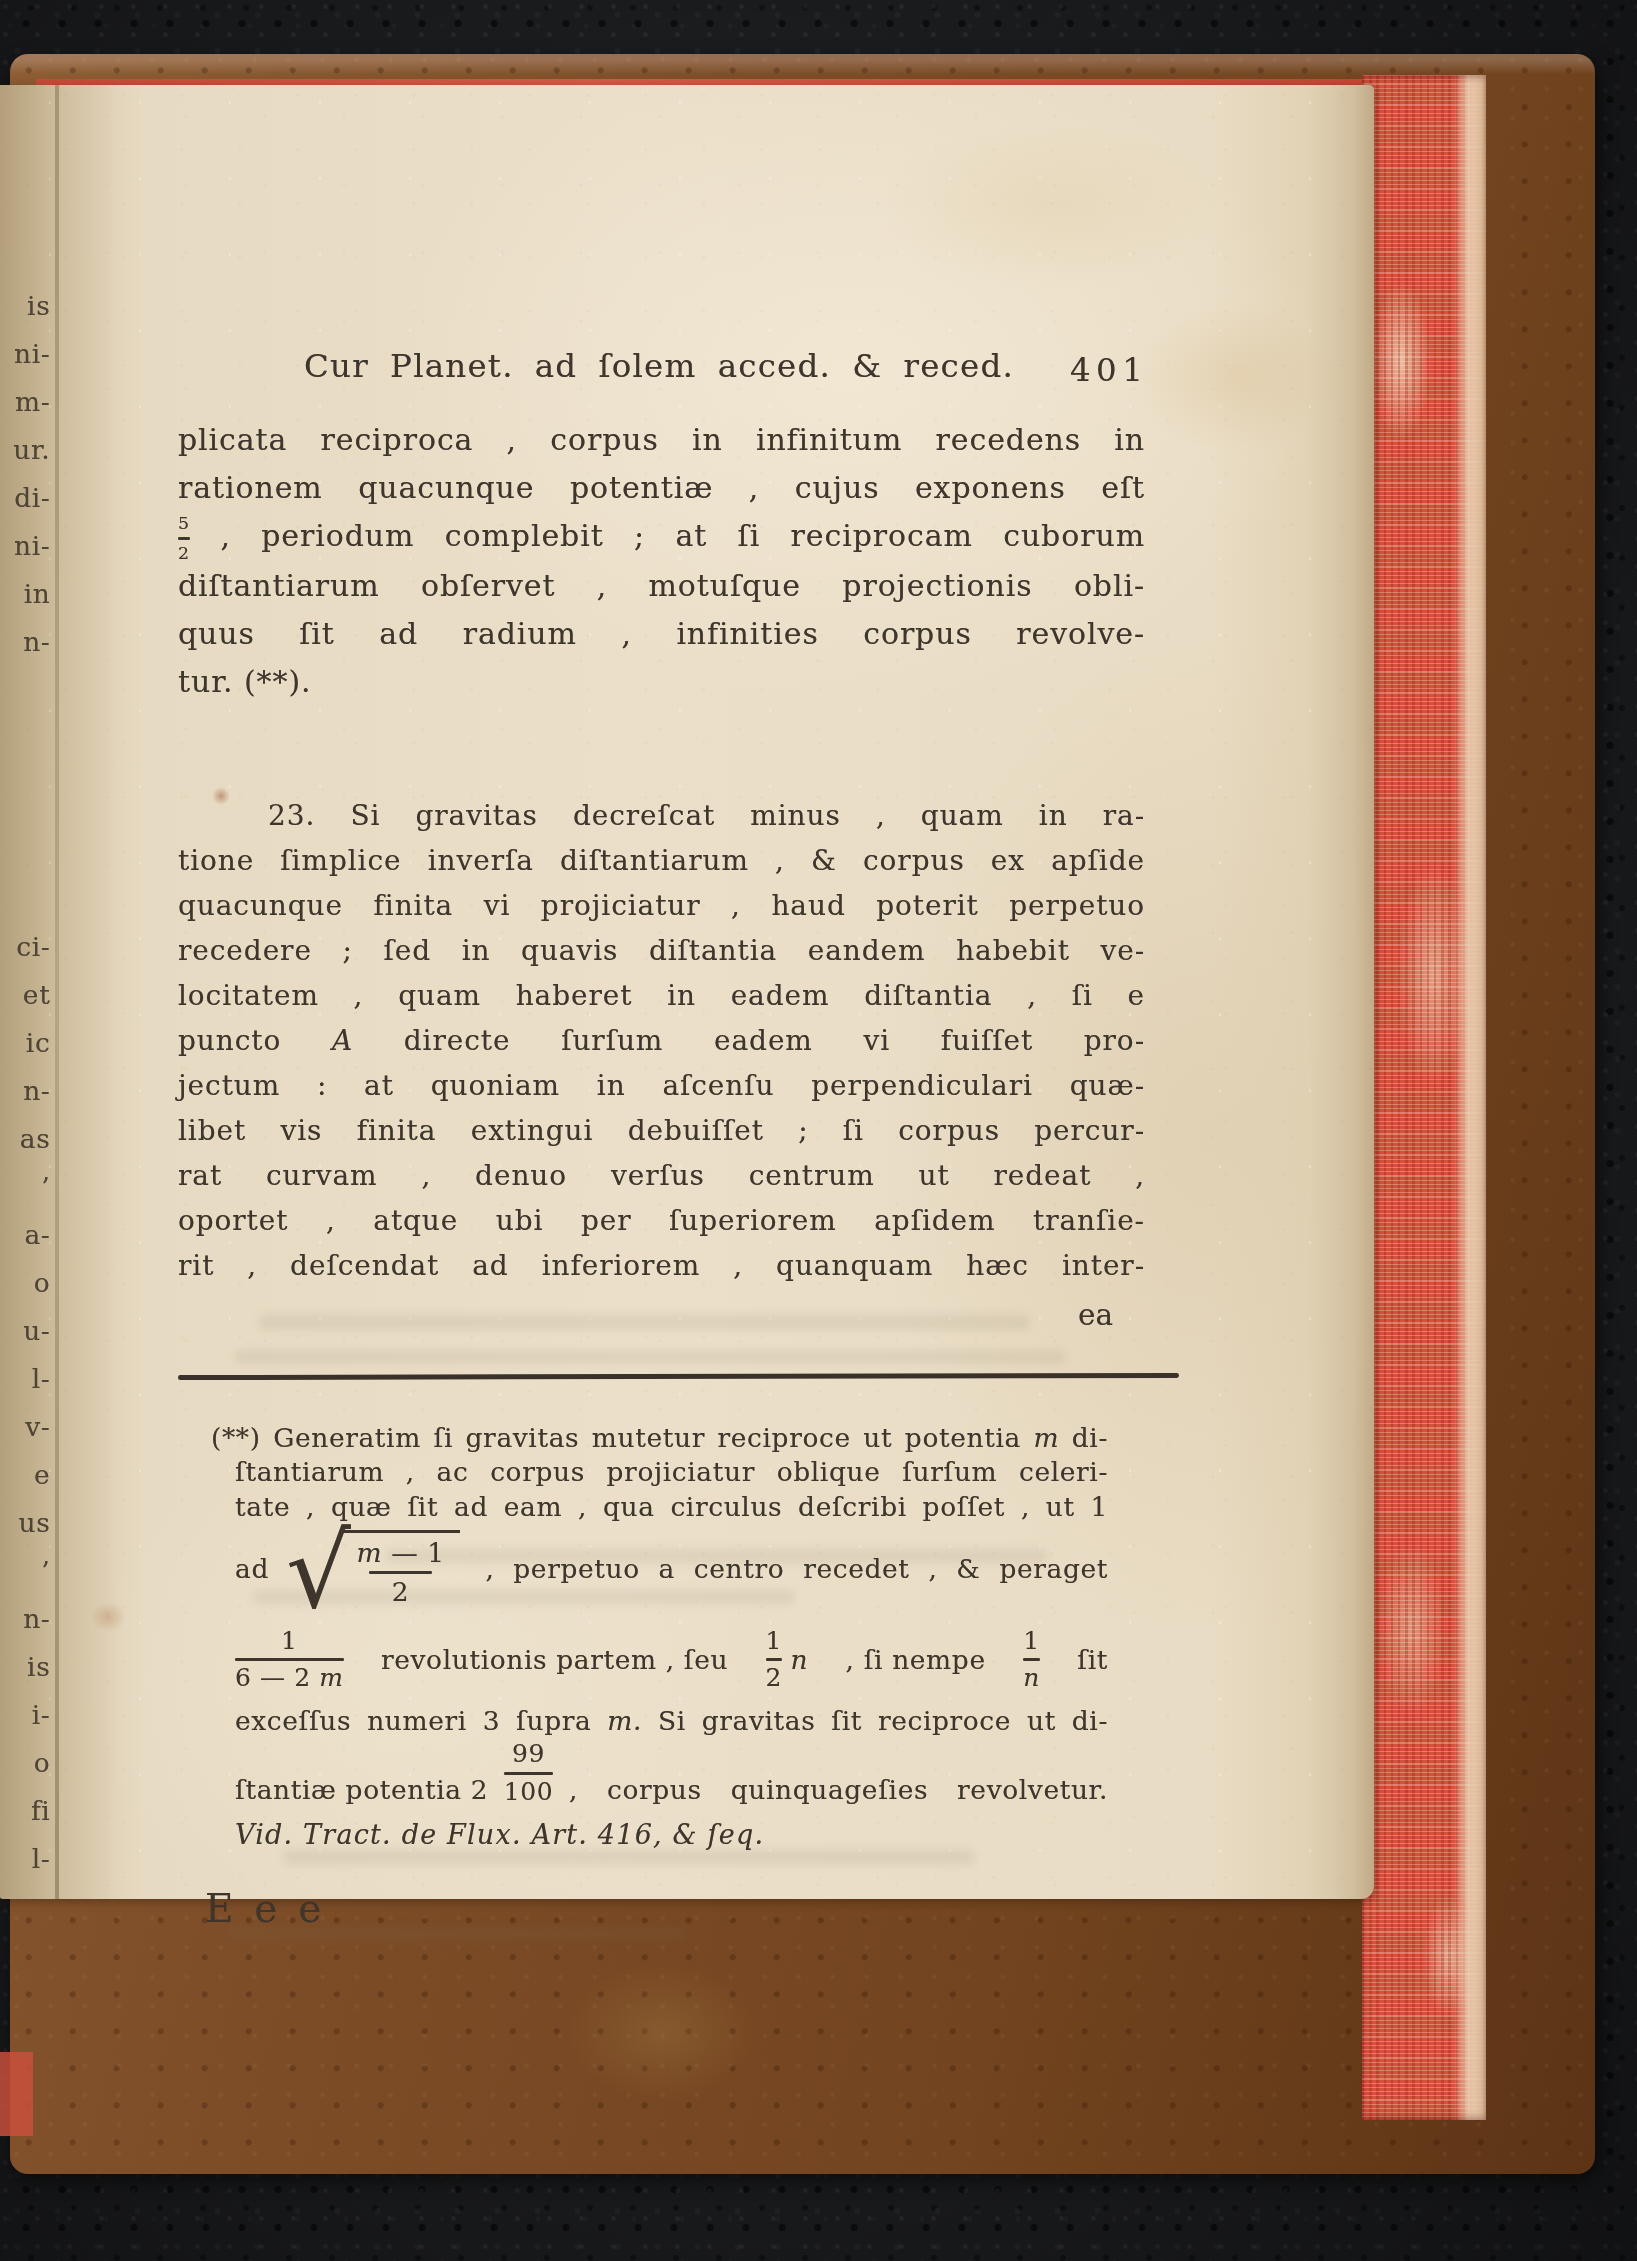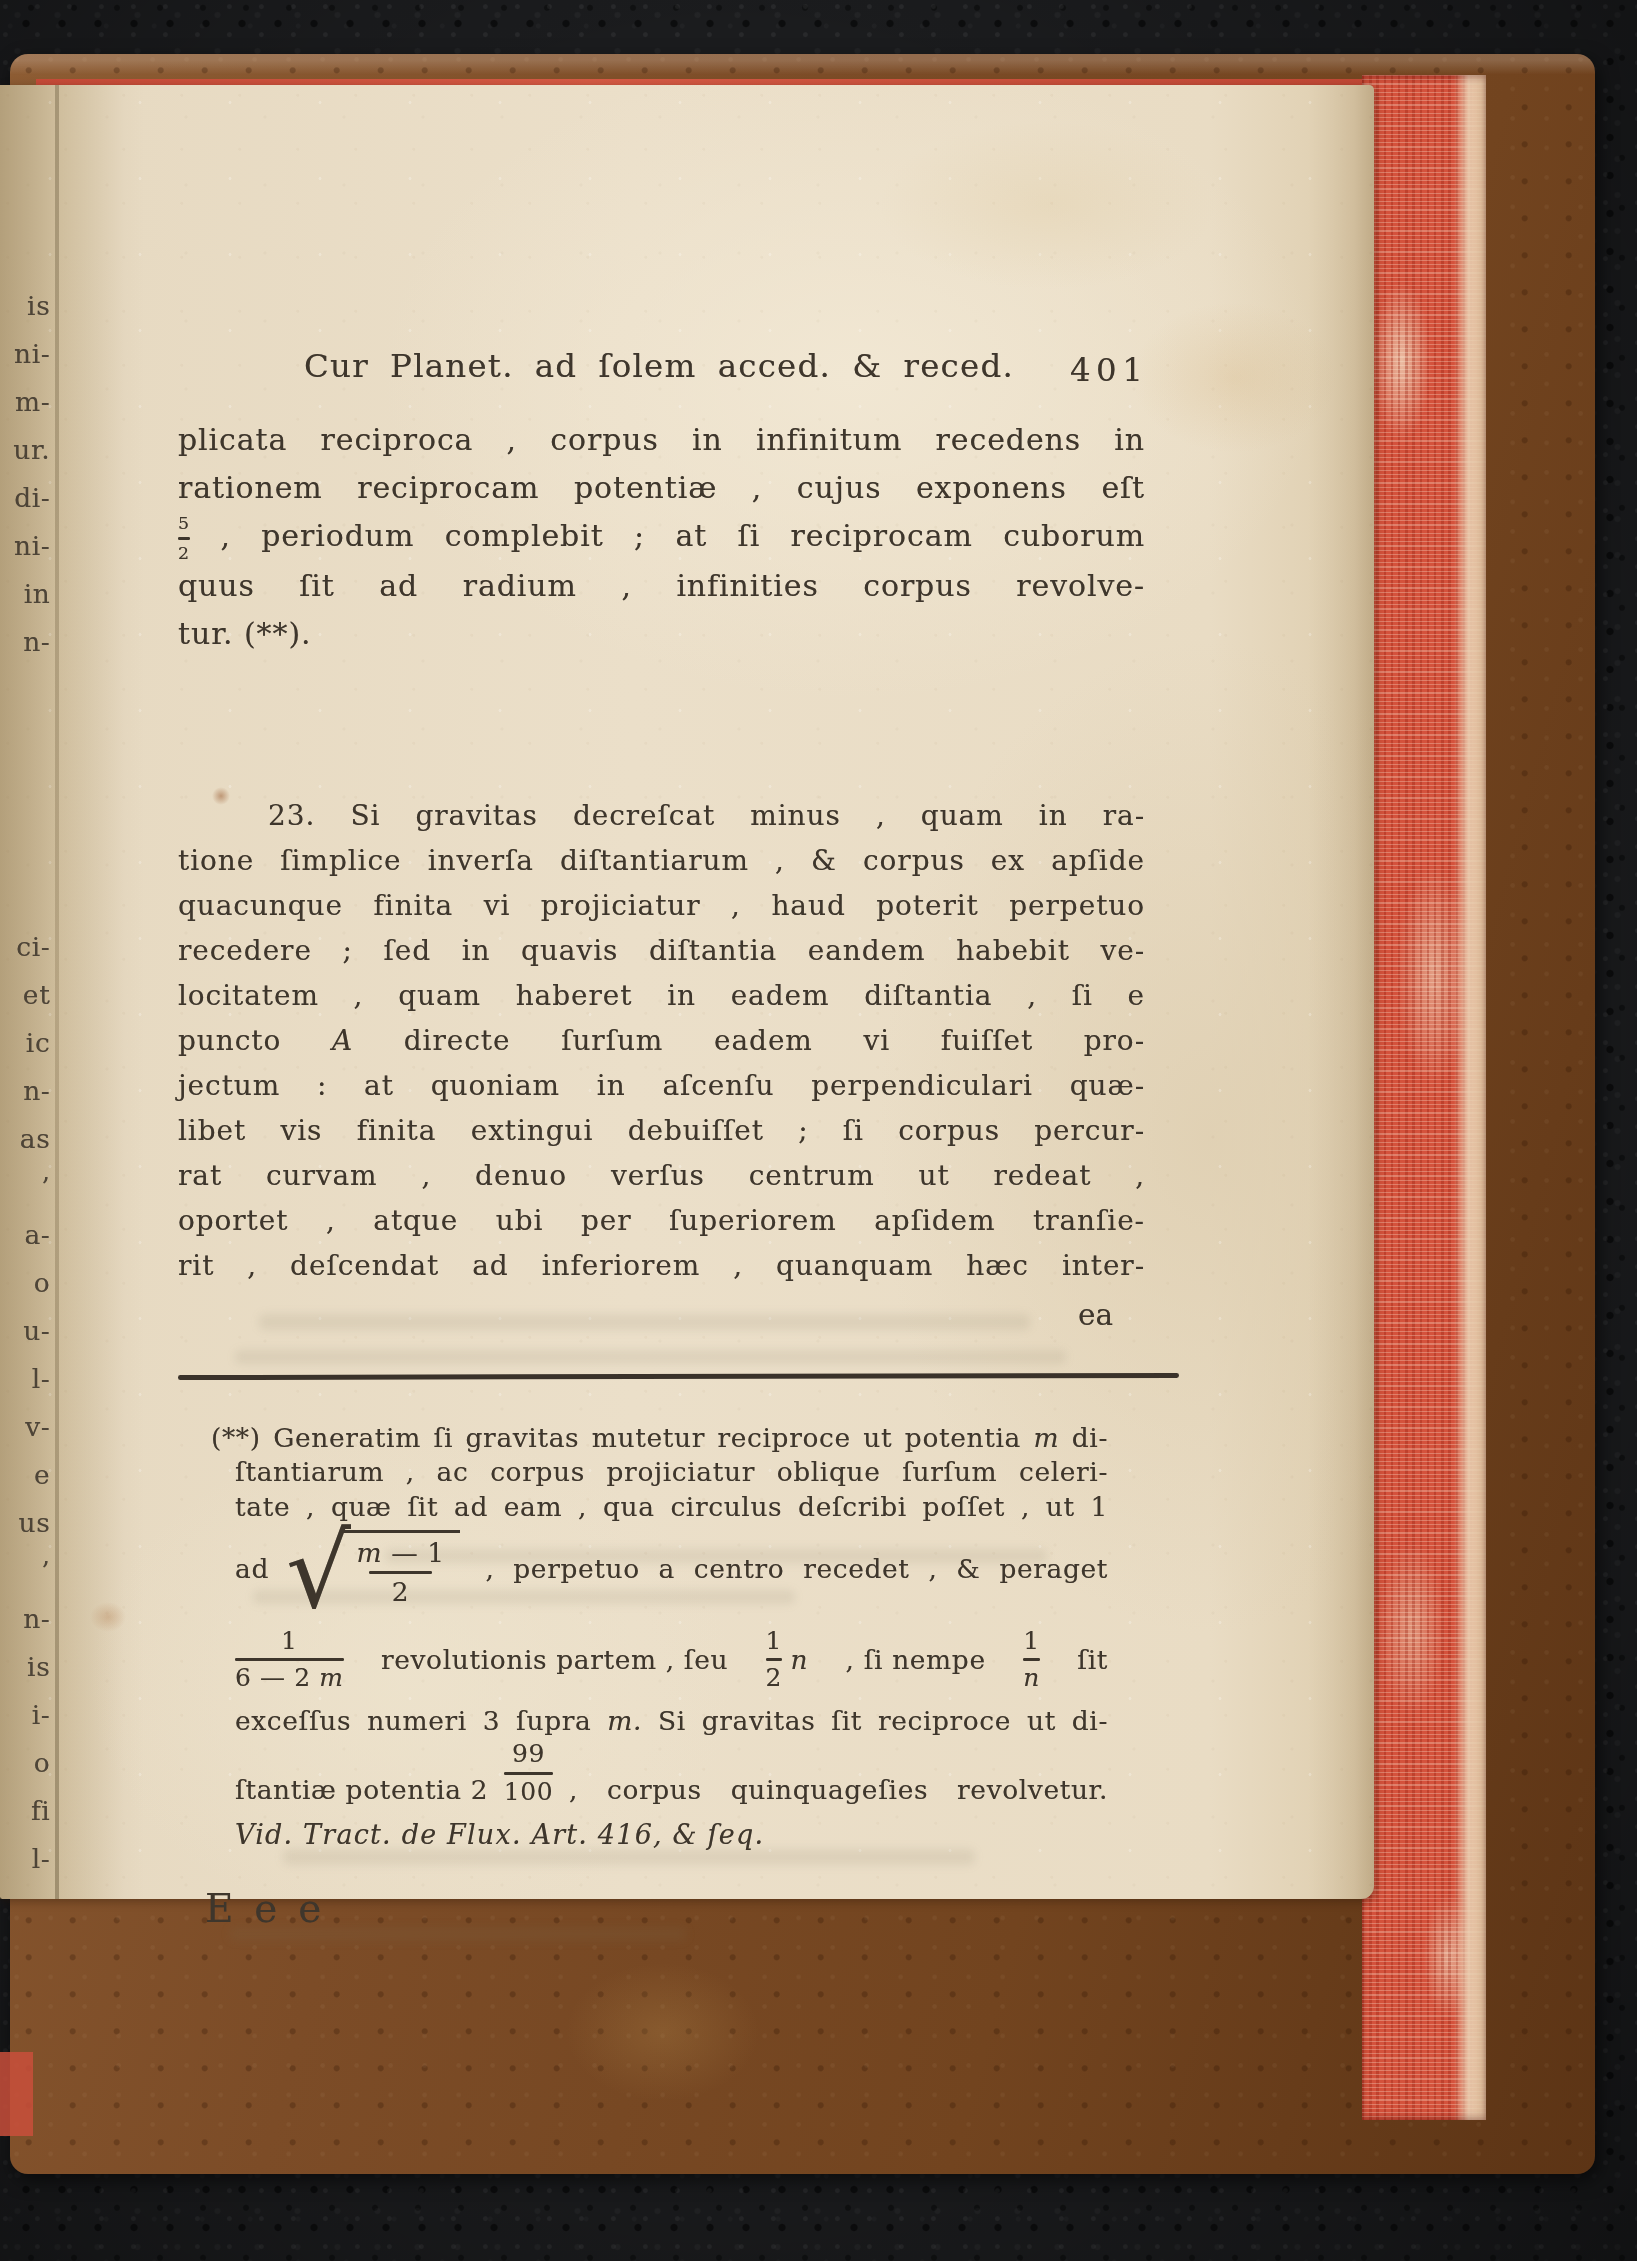--- a/index.html
+++ b/index.html
@@ -217,29 +217,30 @@
 i-
 o
 fi
 l-</div>
 
   <div class="running-header ink">Cur Planet. ad ſolem acced. &amp; reced.</div>
   <div class="page-number ink">401</div>
 
   <div class="para para-1 ink">
     <div class="jline">plicata reciproca , corpus in infinitum recedens in</div>
-    <div class="jline">rationem reciprocam potentiæ , cujus exponens eſt</div>
+    <div class="jline">rationem quacunque potentiæ , cujus exponens eſt</div>
     <div class="jline">
       <span class="vfrac" style="font-size:0.58em;">
           <span>5</span>
           <span class="fbar"></span>
           <span>2</span>
         </span>
       <span>, periodum complebit ; at ſi reciprocam cuborum</span>
     </div>
+    <div class="jline">diſtantiarum obſervet , motuſque projectionis obli-</div>
     <div class="jline">quus ſit ad radium , infinities corpus revolve-</div>
     <div class="jline lastline">tur. (**).</div>
   </div>
 
   <div class="para para-23 ink">
     <div class="jline indent">23. Si gravitas decreſcat minus , quam in ra-</div>
     <div class="jline">tione ſimplice inverſa diſtantiarum , &amp; corpus ex apſide</div>
     <div class="jline">quacunque finita vi projiciatur , haud poterit perpetuo</div>
     <div class="jline">recedere ; ſed in quavis diſtantia eandem habebit ve-</div>
     <div class="jline">locitatem , quam haberet in eadem diſtantia , ſi e</div>

